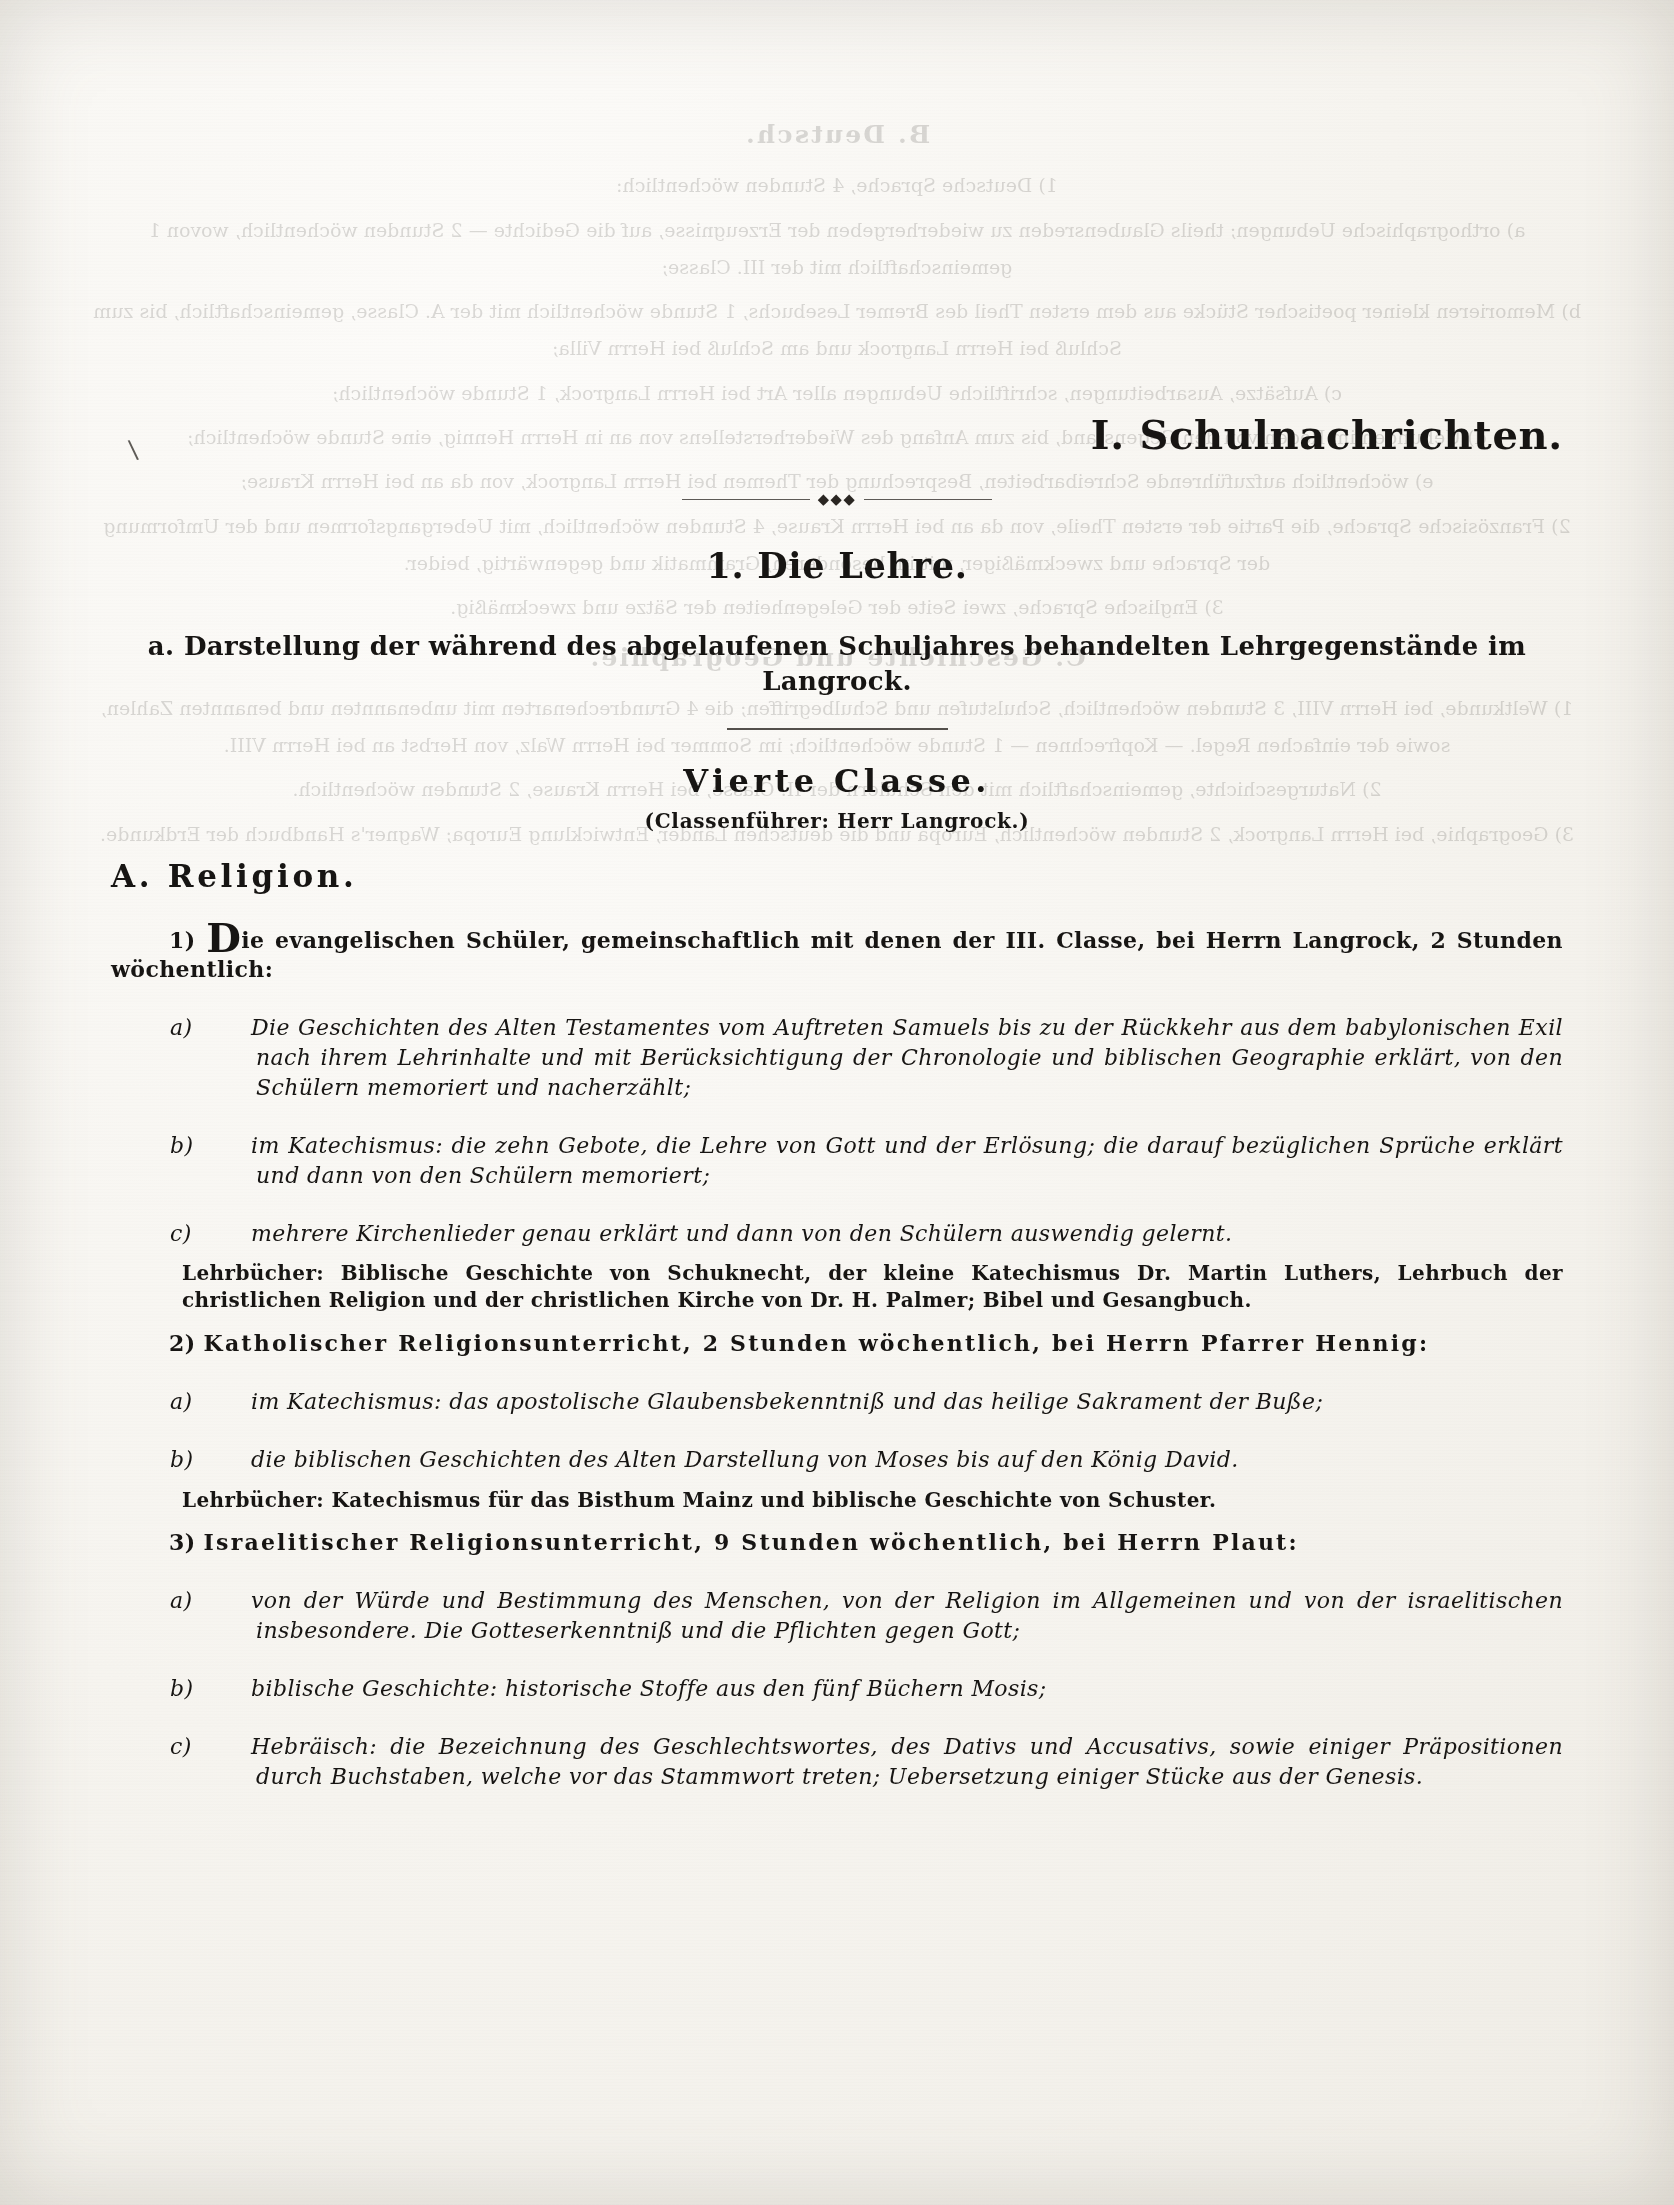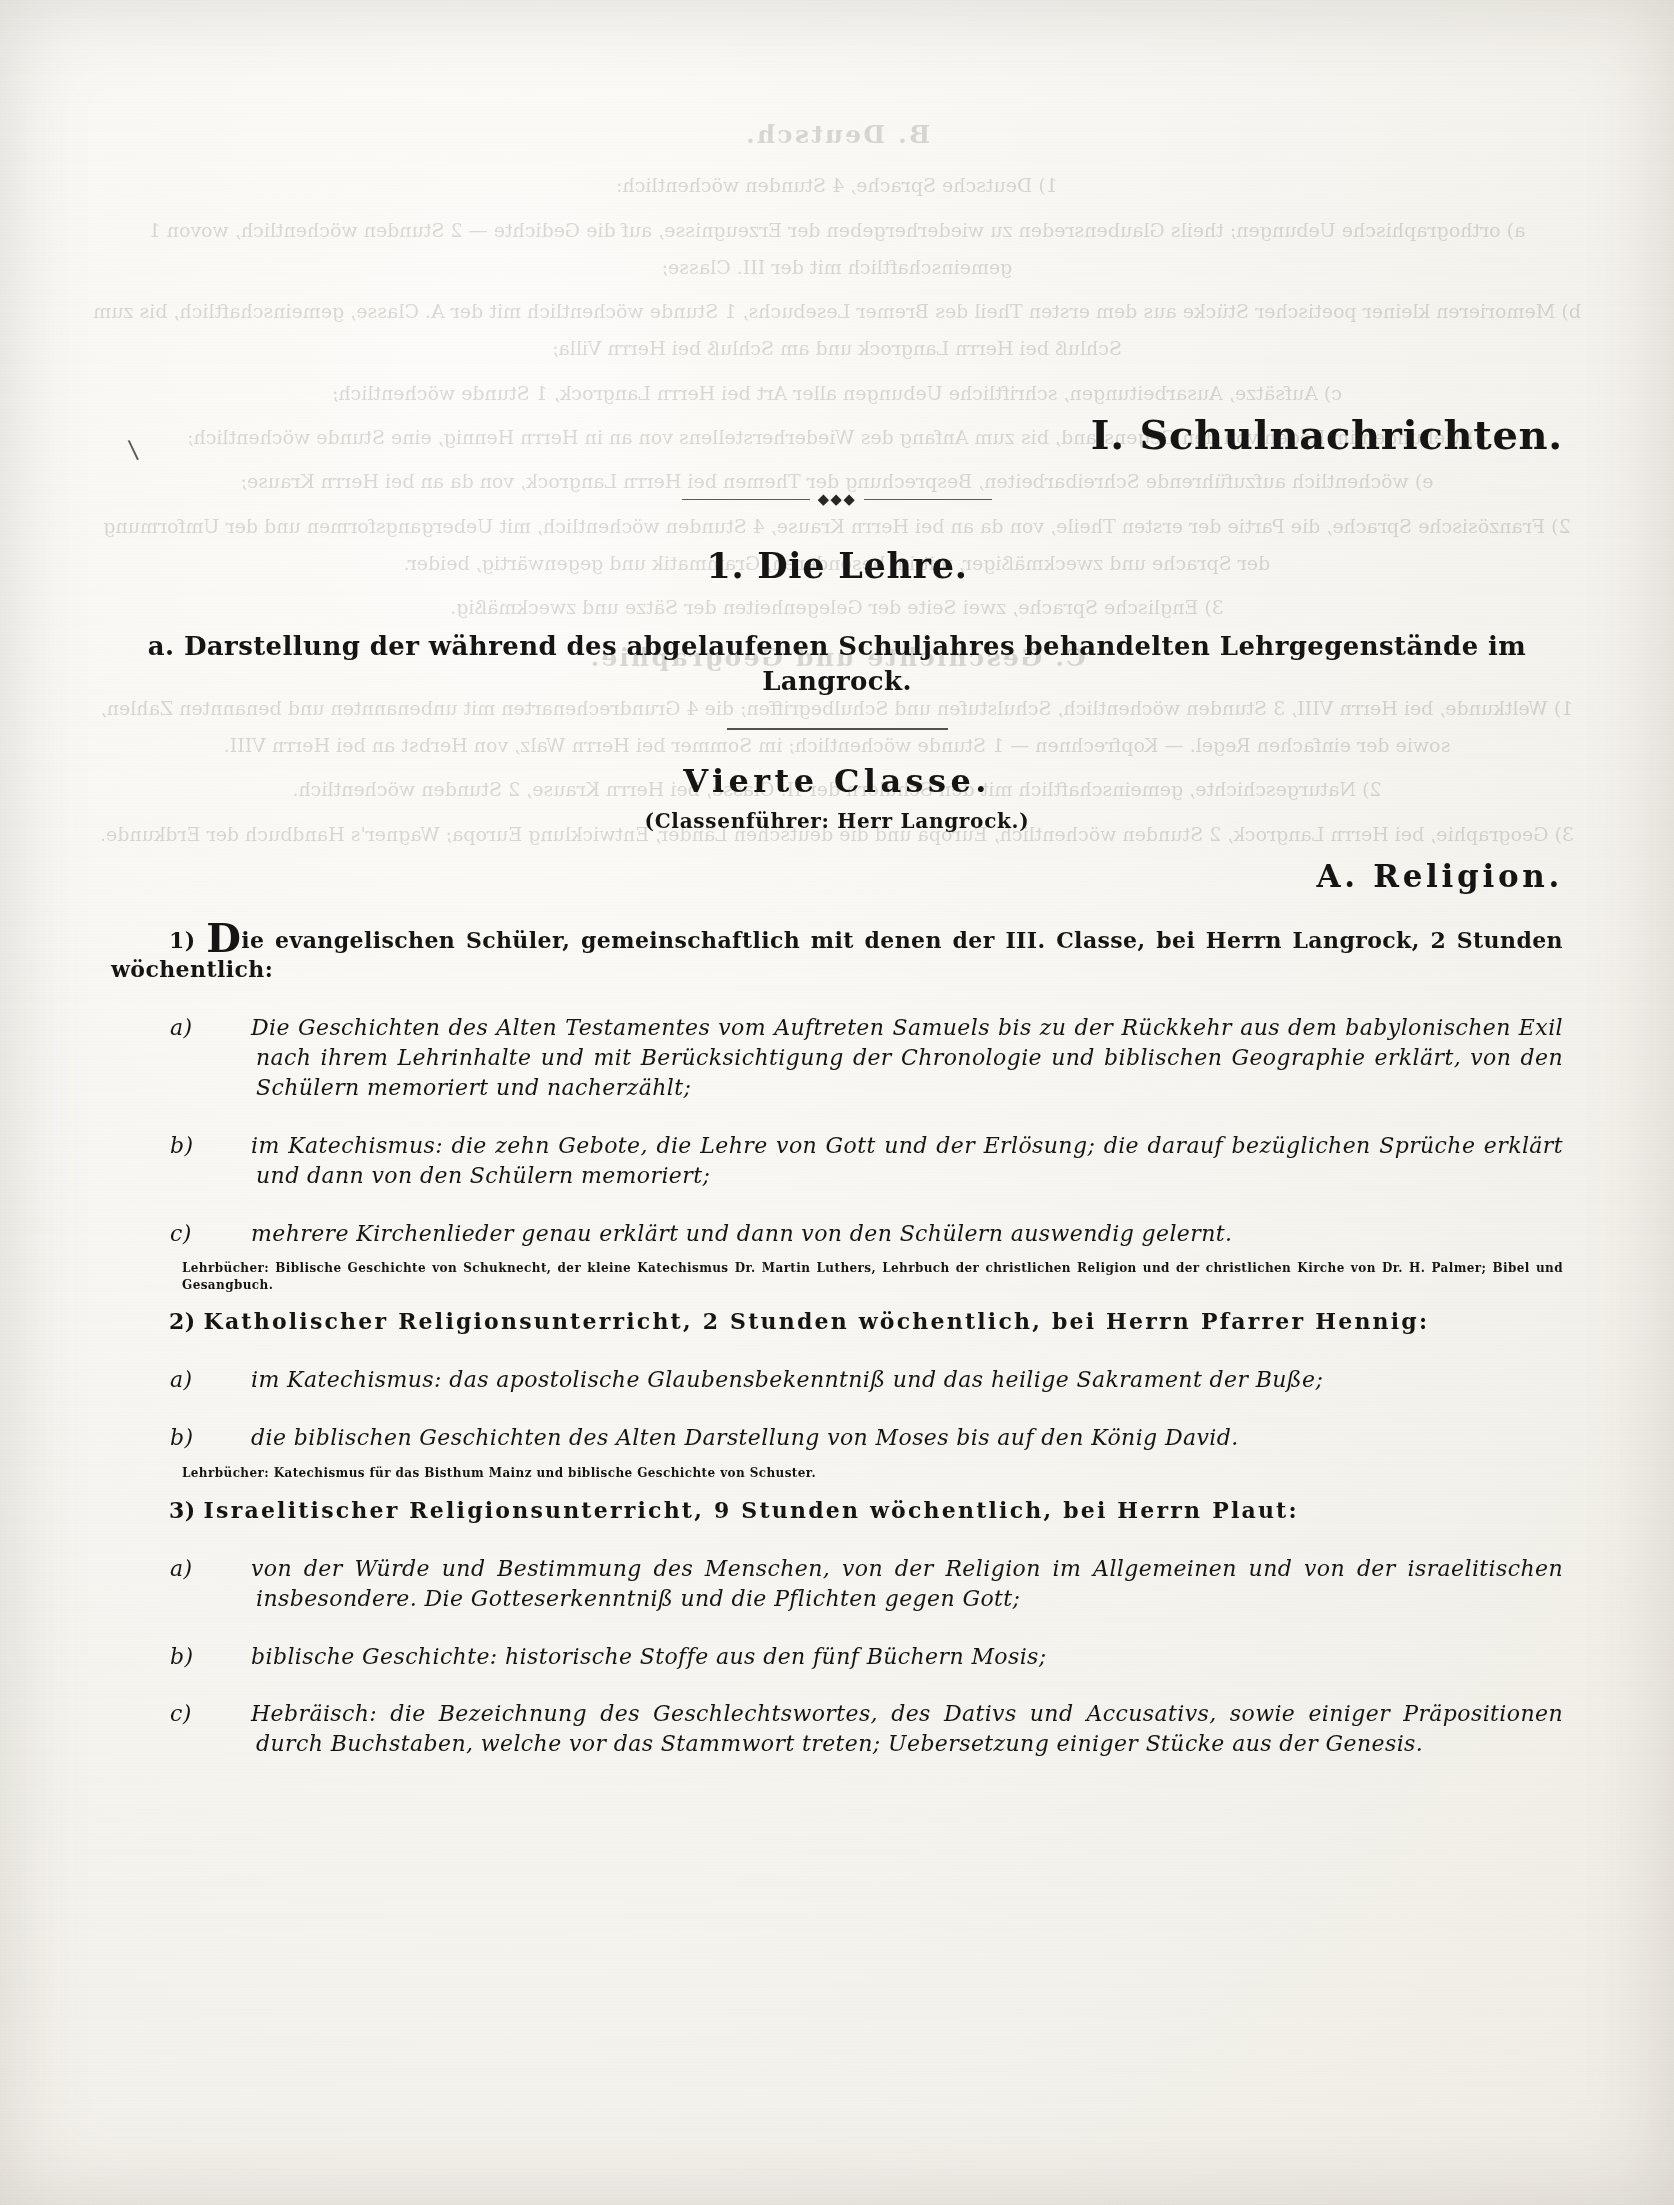--- a/index.html
+++ b/index.html
@@ -139,21 +139,21 @@
   }
   .class-leader {
     margin: 8.8px 0 0 0;
     text-align: center;
     font-size: 20px;
     font-weight: bold;
     letter-spacing: 0.7px;
   }
   h5.subject-title {
     margin: 25px 0 0 0;
-    text-align: right;
+    text-align: left;
     font-size: 31px;
     font-weight: bold;
     letter-spacing: 3.7px;
   }
 
   .body {
     margin-top: 28px;
     font-size: 22px;
     line-height: 1.36;
   }
@@ -177,21 +177,21 @@
     text-indent: -43px;
     font-weight: normal;
     font-style: italic;
   }
   .sub .lbl { display: inline-block; width: 38px; }
 
   .books {
     margin-top: 11.8px;
     padding-left: 71px;
     text-indent: 0px;
-    font-size: 12px;
+    font-size: 20px;
     line-height: 1.35;
     text-align: left;
   }
   .books .bl { font-weight: bold; }
 
   .tight { margin-top: 14.7px; }
   .just { text-align: justify; }
   .pagemark {
     position: absolute;
     left: 129px;

